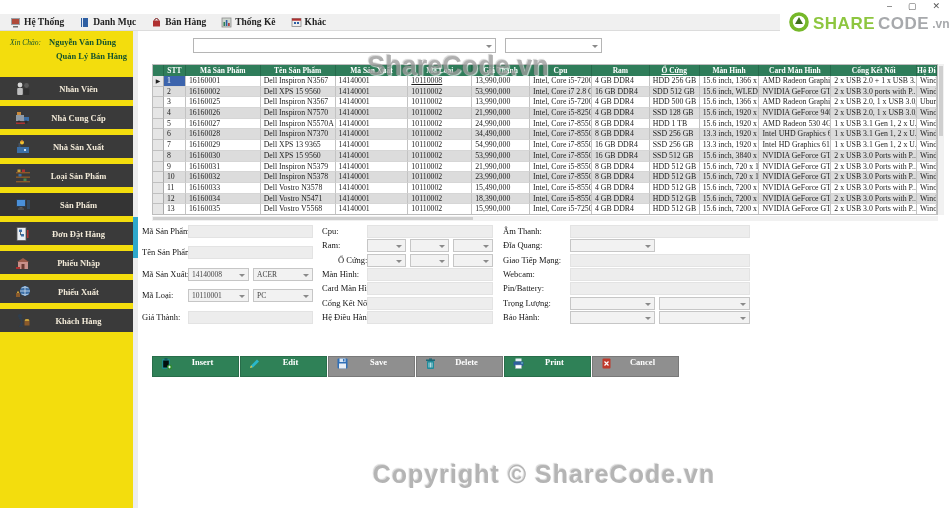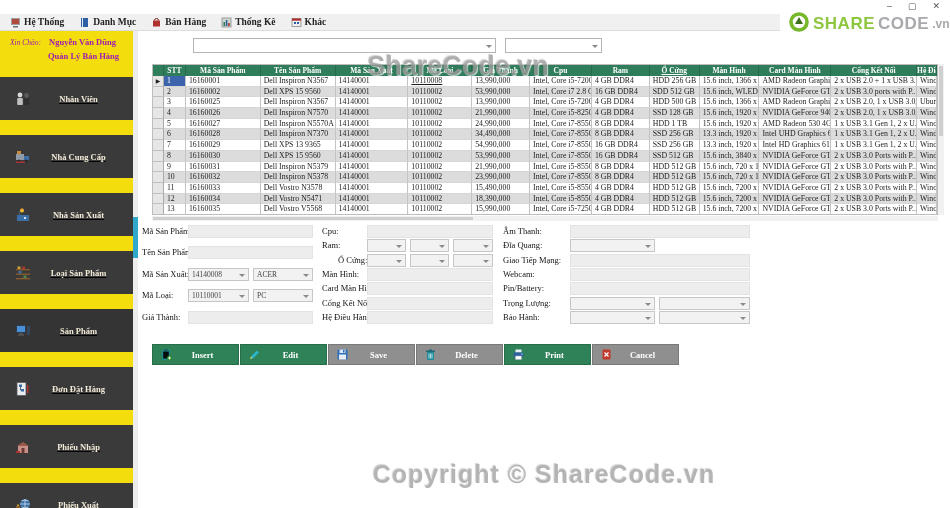--- a/index.html
+++ b/index.html
@@ -24,27 +24,27 @@
     font-family:"Liberation Sans",sans-serif; font-size:9px; }
   .win-controls span { cursor:default; }
   .logo-row { position:absolute; left:8px; top:11px; display:flex; align-items:center; gap:3px;
     font-family:"Liberation Sans",sans-serif; font-weight:bold; }
   .logo-share { color:#8dc63f; font-size:17px; letter-spacing:.5px; }
   .logo-code  { color:#a7a9ac; font-size:17px; letter-spacing:.5px; }
   .logo-vn    { color:#a7a9ac; font-size:12px; }
 
   
   .sidebar { position:absolute; left:0; top:31px; width:133px; height:477px; background:#f3dd0d; }
-  .greet { height:46px; padding:6px 6px 0 10px; color:#a21caf; }
+  .greet { height:46px; padding:6px 6px 0 10px; color:#14532d;text-align:right; }
   .greet-line1 { display:flex; align-items:baseline; gap:8px; }
   .greet-hi { font-style:italic; font-size:7.5px; }
   .greet-name { font-size:8.5px; font-weight:bold; }
   .greet-role { font-size:8.5px; font-weight:bold; margin:4px 0 0 38px; }
-  .side-item { position:relative; height:43px; margin-bottom:15px; background:#3a3a3a; display:flex;
-    align-items:center; cursor:pointer;text-decoration:underline; }
+  .side-item { position:relative; height:23px; margin-bottom:6px; background:#3a3a3a; display:flex;
+    align-items:center; cursor:pointer; }
   .side-item .s-ico { width:22px; margin-left:12px; display:flex; justify-content:center; }
   .side-item .s-lbl { flex:1; text-align:center; padding-right:10px; color:#f2ead8; font-size:8.5px;
     font-weight:bold; }
   .side-item.selected { background:#343434; }
 
   
   .side-scroll { position:absolute; left:133px; top:31px; width:5px; height:477px; background:#ededed; }
   .side-scroll .thumb { position:absolute; left:0; top:186px; width:5px; height:41px; background:#2fa8cc; }
 
   
@@ -86,22 +86,22 @@
   
   .f-row { position:absolute; left:0; width:812px; height:13px; }
   .f-lbl { position:absolute; top:1px; font-size:8.5px; color:#151515; white-space:nowrap; }
   .f-fields { position:absolute; top:0; display:flex; gap:4px; }
   .f-text { height:13px; background:#ededed; border:1px solid #e3e3e3; }
   .f-combo { position:relative; height:13px; background:#f2f2f2; border:1px solid #c6c6c6;
     font-size:7.5px; color:#444; line-height:11px; padding-left:3px; overflow:hidden; white-space:nowrap; }
 
   
   .btn-row { position:absolute; left:14px; top:313px; display:flex; gap:1px; }
-  .btn { width:87px; height:21px; display:flex; align-items:center; padding-left:7px; cursor:pointer;
-    border:1px solid rgba(0,0,0,.15); }
+  .btn { width:87px; height:21px; display:flex; align-items:flex-start; padding-left:7px; cursor:pointer;
+    border:1px solid rgba(0,0,0,.15);margin-top:12px; }
   .btn.green { background:#2f8157; }
   .btn.gray  { background:#8f8f8f; }
   .btn .b-lbl { flex:1; text-align:center; padding-right:6px; color:#fff; font-size:8.5px; font-weight:bold; }
   .btn svg { display:block; }
 </style>
 </head>
 <body>
 
 <div class="app">
 

